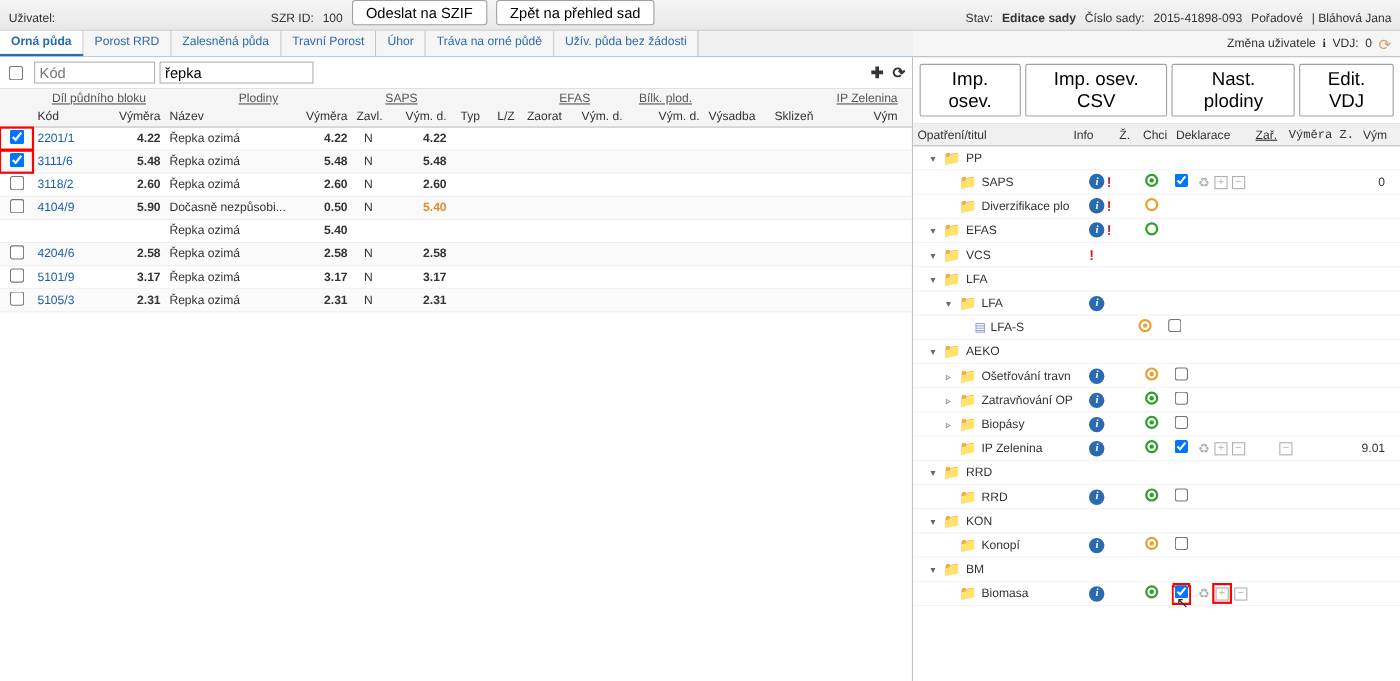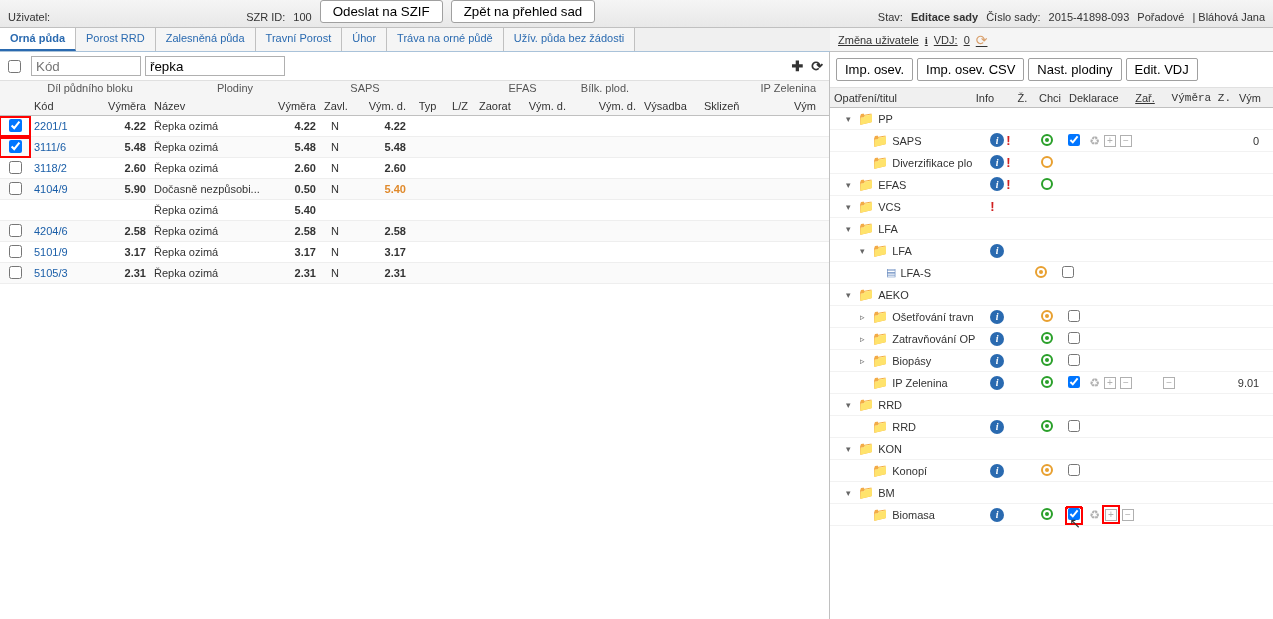--- a/index.html
+++ b/index.html
@@ -10,42 +10,42 @@
 .topbar .lbl { color: #333; }
 .topbar .btn { background: #fff; border: 1px solid #a0a0a0; border-radius: 3px; padding: 3px 12px; cursor: pointer; }
 .topbar .stav-val { font-weight: bold; }
 .topbar .spacer { flex: 1; }
 
 
 .tabbar { display: flex; background: #f0f0f0; border-bottom: 1px solid #a9c2d9; height: 24px; }
 .tabbar .tab { padding: 4px 10px; border-right: 1px solid #c0c0c0; color: #2a6ab0; cursor: pointer; background: #f5f5f5; }
 .tabbar .tab.active { background: #fff; font-weight: bold; border-bottom: 2px solid #2a6ab0; }
 
-.rtabbar { display: flex; align-items: center; background: #f5f5f5; border-bottom: 1px solid #c0c0c0; padding: 2px 8px; height: 24px; gap: 6px; text-decoration: underline; }
+.rtabbar { display: flex; justify-content: flex-end; align-items: center; background: #f5f5f5; border-bottom: 1px solid #c0c0c0; padding: 2px 8px; height: 24px; gap: 6px; }
 .rtabbar .txt { color: #333; }
 .rtabbar .info-i { font-weight: bold; font-family: serif; }
 .rtabbar .refresh-icon { color: #d9a06c; font-size: 14px; }
 
 
 .main { display: flex; height: calc(619px - 28px - 24px); }
 .left { width: 830px; border-right: 1px solid #c0c0c0; display: flex; flex-direction: column; }
 .right { flex: 1; display: flex; flex-direction: column; }
 
 
 .filterrow { display: flex; align-items: center; padding: 4px 6px; background: #fff; border-bottom: 1px solid #e0e0e0; }
 .filterrow .chk { margin-left: 2px; margin-right: 10px; }
 .filterrow input[type=text] { border: 1px solid #b0b0b0; padding: 2px 4px; height: 20px; }
 .filterrow .kod-in { width: 110px; margin-right: 4px; }
 .filterrow .plod-in { width: 140px; }
 .filterrow .icons { margin-left: auto; display: flex; gap: 8px; font-size: 14px; font-weight: bold; }
 
 
 .thead { background: #f5f5f5; border-bottom: 1px solid #c0c0c0; }
 .thead .group-row, .thead .col-row { display: flex; font-size: 11px; }
-.thead .group-row { height: 16px; color: #555; }
+.thead .group-row { height: 16px; align-items: flex-end; color: #555; text-decoration: underline; }
 .thead .col-row { height: 18px; align-items: center; }
 .th { padding: 1px 4px; text-align: left; }
 .th-r { text-align: right; }
 .th-c { text-align: center; }
 
 .tbody .row { display: flex; align-items: center; border-bottom: 1px solid #eee; height: 21px; }
 .tbody .row:nth-child(even) { background: #fafafa; }
 .cell { padding: 2px 4px; overflow: hidden; white-space: nowrap; text-overflow: ellipsis; }
 .c-chk { width: 30px; text-align: center; }
 .c-kod { width: 60px; color: #1a5ea8; }
@@ -61,34 +61,34 @@
 .c-bilk { width: 70px; }
 .c-vys { width: 60px; }
 .c-skl { width: 50px; }
 .c-ipz { width: 70px; text-align: right; }
 
 .chk-hl { outline: 2px solid red; outline-offset: -1px; }
 .orange-val { color: #e08a2c; }
 
 
 .rtoolbar { display: flex; gap: 4px; padding: 6px; border-bottom: 1px solid #e0e0e0; }
-.rtoolbar .btn { background: #fff; border: 1px solid #a0a0a0; border-radius: 2px; padding: 3px 8px; cursor: pointer; font-size: 13px; }
+.rtoolbar .btn { background: #fff; border: 1px solid #a0a0a0; border-radius: 2px; padding: 3px 8px; cursor: pointer; font-size: 17px; }
 
 .selectrow { padding: 4px 6px; border-bottom: 1px solid #e0e0e0; }
 .selectrow select { width: 190px; border: 1px solid #8aa; padding: 2px; background: #fff; }
 
 
 .treehead { display: flex; background: #f0f0f0; border-bottom: 1px solid #c0c0c0; height: 20px; align-items: center; font-size: 11px; }
 .treehead .tc { padding: 2px 4px; }
 .tc-op { width: 130px; }
 .tc-info { width: 50px; text-align: center; }
 .tc-z { width: 25px; text-align: center; }
 .tc-chci { width: 30px; text-align: center; }
 .tc-dek { width: 60px; }
-.tc-zar { width: 40px; text-align: center; text-decoration: underline; }
+.tc-zar { width: 40px; text-align: right; text-decoration: underline; }
 .tc-vymz { width: 70px; text-align: right; font-family: Liberation Mono, monospace; }
 .tc-vymn { width: 30px; }
 
 .tree { overflow-y: auto; flex: 1; }
 .tnode { display: flex; align-items: center; border-bottom: 1px solid #f2f2f2; height: 22px; padding-left: 2px; }
 .tnode .indent1 { width: 14px; }
 .tnode .indent2 { width: 28px; }
 .tnode .indent3 { width: 42px; }
 .tnode .expand { width: 12px; color: #666; cursor: pointer; font-size: 9px; }
 .tnode .folder { color: #e8b34a; font-size: 13px; margin-right: 4px; }

